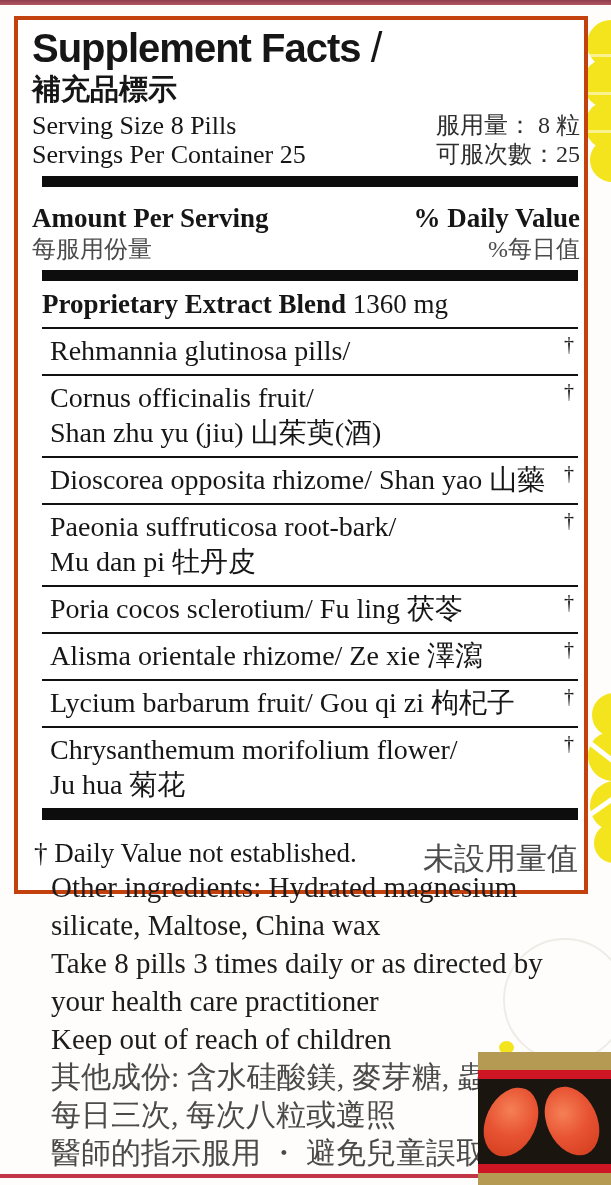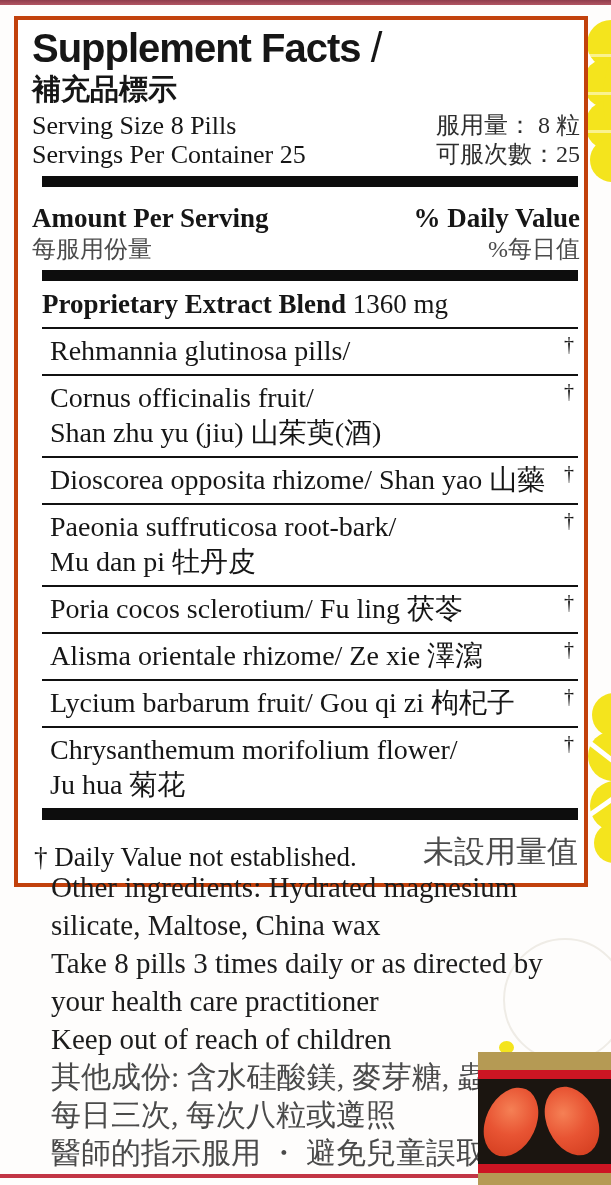--- a/index.html
+++ b/index.html
@@ -43,22 +43,22 @@
   .colhead .en{font-weight:bold;font-size:27px;line-height:31px;}
   .colhead2{display:flex;justify-content:space-between;text-align:center;}
   .colhead2 .zh{font-size:24px;line-height:30px;color:#4b4b4b;}
   .blend-row{padding:8px 0 7px 10px;font-size:27px;}
   .blend-row .bname{font-weight:bold;}
   .rows{margin-left:10px;margin-right:2px;}
   .irow{position:relative;border-top:2px solid #111;padding:4px 26px 6px 8px;}
   .iline{font-size:28px;line-height:35px;}
   .dagger{position:absolute;top:4px;right:4px;font-size:20px;}
   .footbar{height:12px;background:#0d0d0d;margin:0 2px 0 10px;}
-  .footnote{display:flex;justify-content:space-between;align-items:flex-end;
-    padding:11px 2px 4px 2px;}
+  .footnote{display:flex;justify-content:space-between;align-items:flex-start;
+    padding:18px 2px 4px 2px;}
   .footnote .en{font-size:27px;}
   .footnote .zh{font-size:31px;color:#4b4b4b;}
   
   .footer{position:absolute;left:30px;top:868px;width:565px;z-index:1;margin-left:21px;}
   .footer .fen{font-size:29px;line-height:38px;color:#1c1c1c;}
   .footer .fzh{font-size:30px;line-height:38px;color:#4a4a4a;}
   
   .watermark-circle{position:absolute;left:503px;top:938px;width:120px;height:120px;
     border-radius:50%;border:2px solid #efece6;z-index:0;}
   .yellow-dot{position:absolute;left:499px;top:1041px;width:15px;height:13px;

